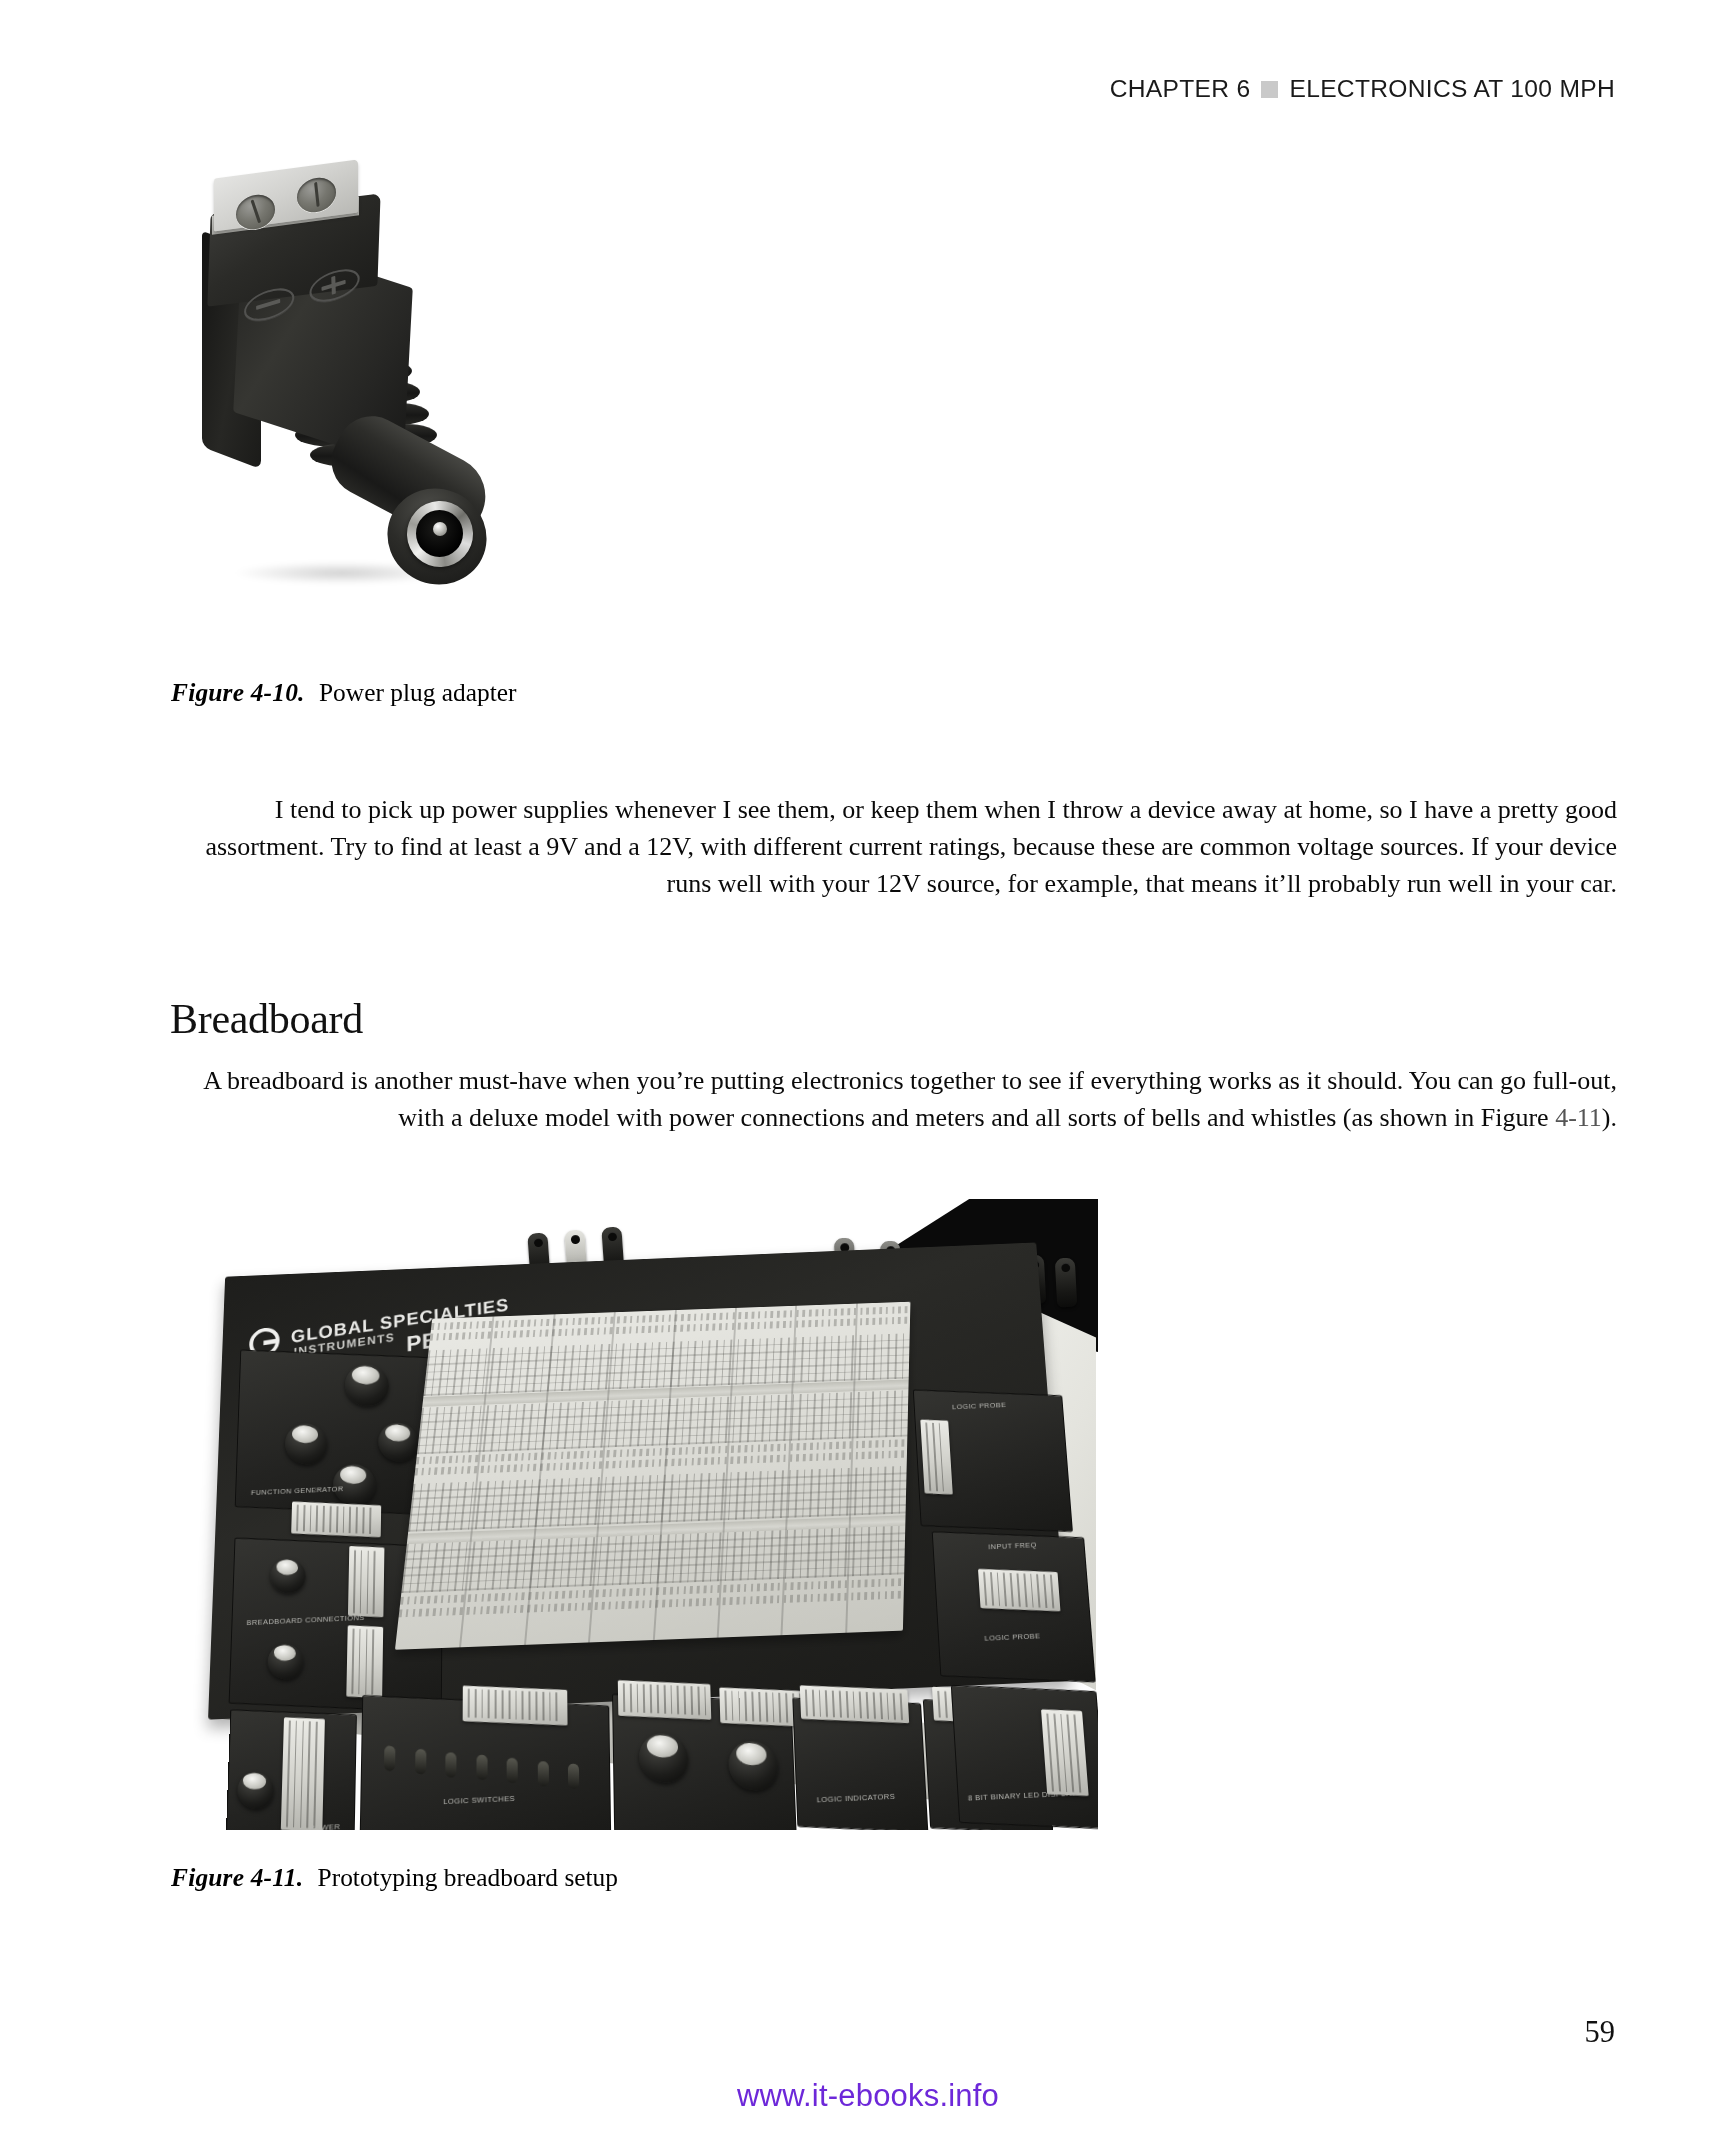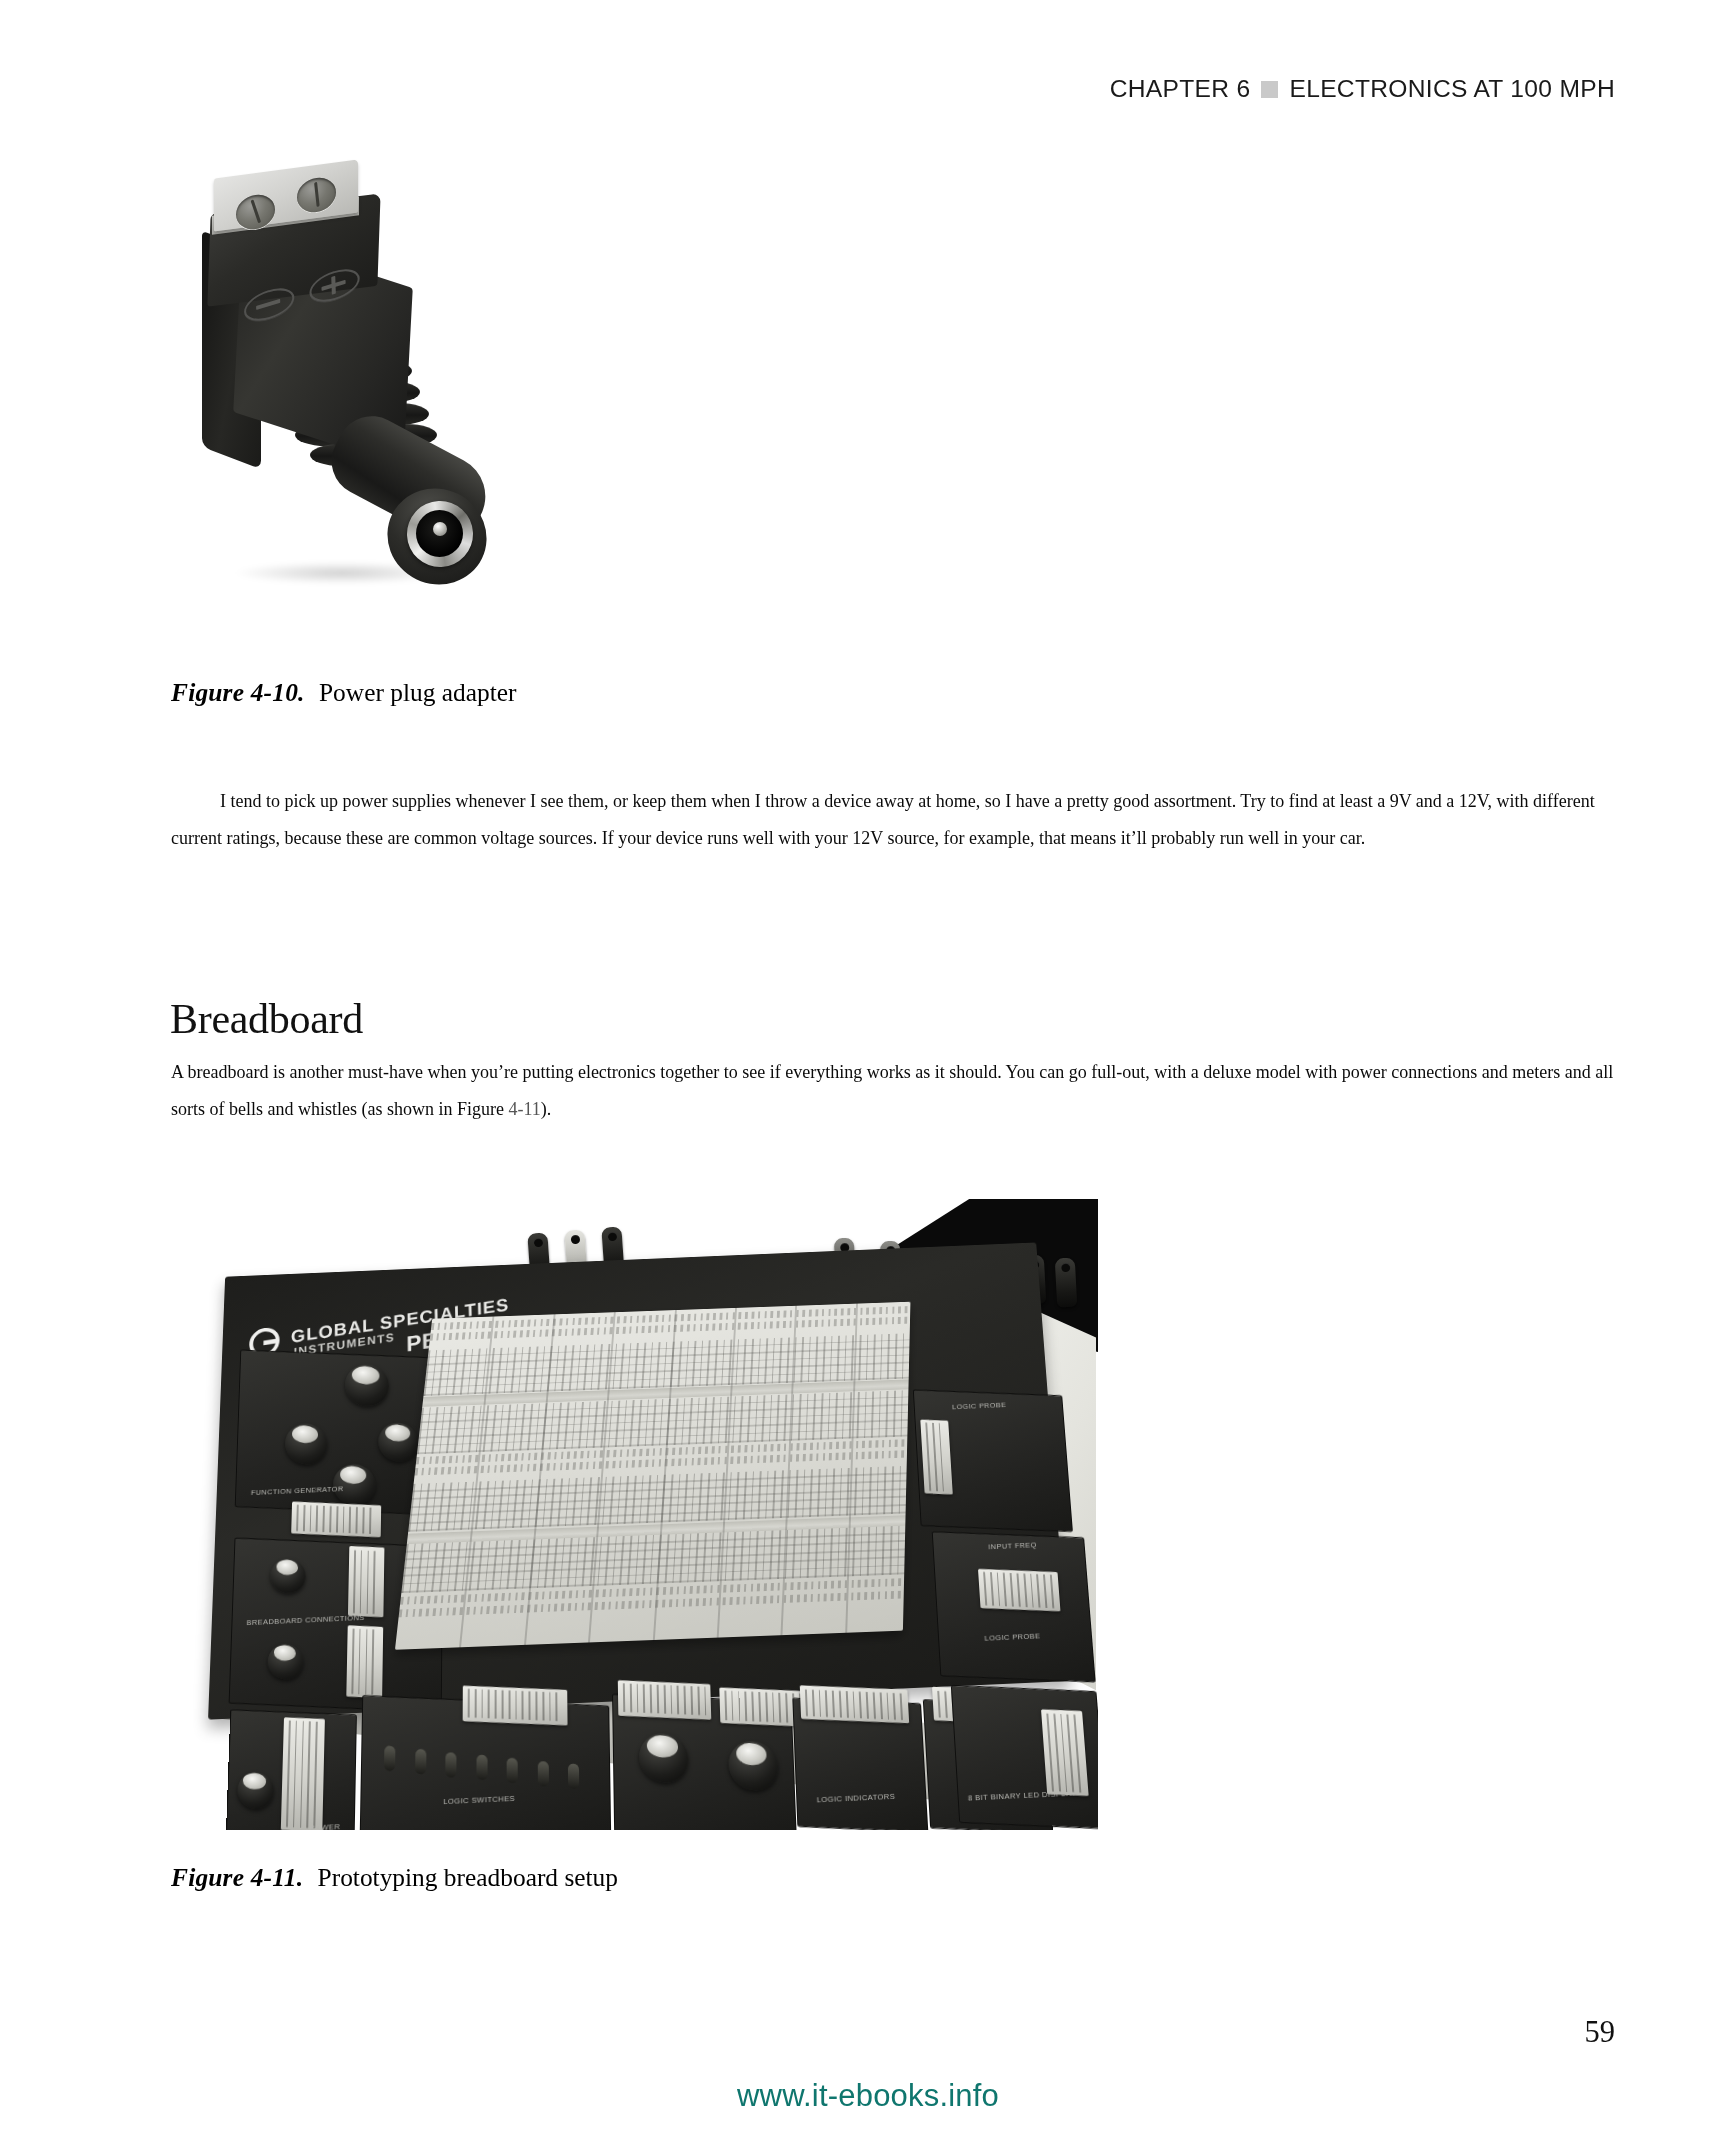--- a/index.html
+++ b/index.html
@@ -239,23 +239,23 @@
     margin-left: 14.4px;
   }
   #fig10-caption { top: 678px; }
   #fig11-caption { top: 1863px; }
 
   
   .body-para {
     position: absolute;
     left: 171px;
     width: 1446px;
-    font-size: 18px;
+    font-size: 26px;
     line-height: 37px;
-    text-align: left;
+    text-align: right;
     color: #0a0a0a;
   }
   #para-1 { top: 765px; }
   #para-1 .indent { display: inline-block; width: 49px; }
 
   .section-heading {
     position: absolute;
     left: 170px;
     top: 960px;
     font-size: 42px;
@@ -482,21 +482,21 @@
     color: #111111;
   }
   .watermark {
     position: absolute;
     left: 0;
     right: 0;
     top: 2078px;
     text-align: center;
     font-family: "Liberation Sans", "DejaVu Sans", sans-serif;
     font-size: 31px;
-    color: #0f766e;
+    color: #6d28d9;
     letter-spacing: 0.2px;
   }
 </style>
 </head>
 <body>
 
 <div class="running-head">
   <span>CHAPTER 6</span>
   <span class="sq"></span>
   <span>ELECTRONICS AT 100 MPH</span>

